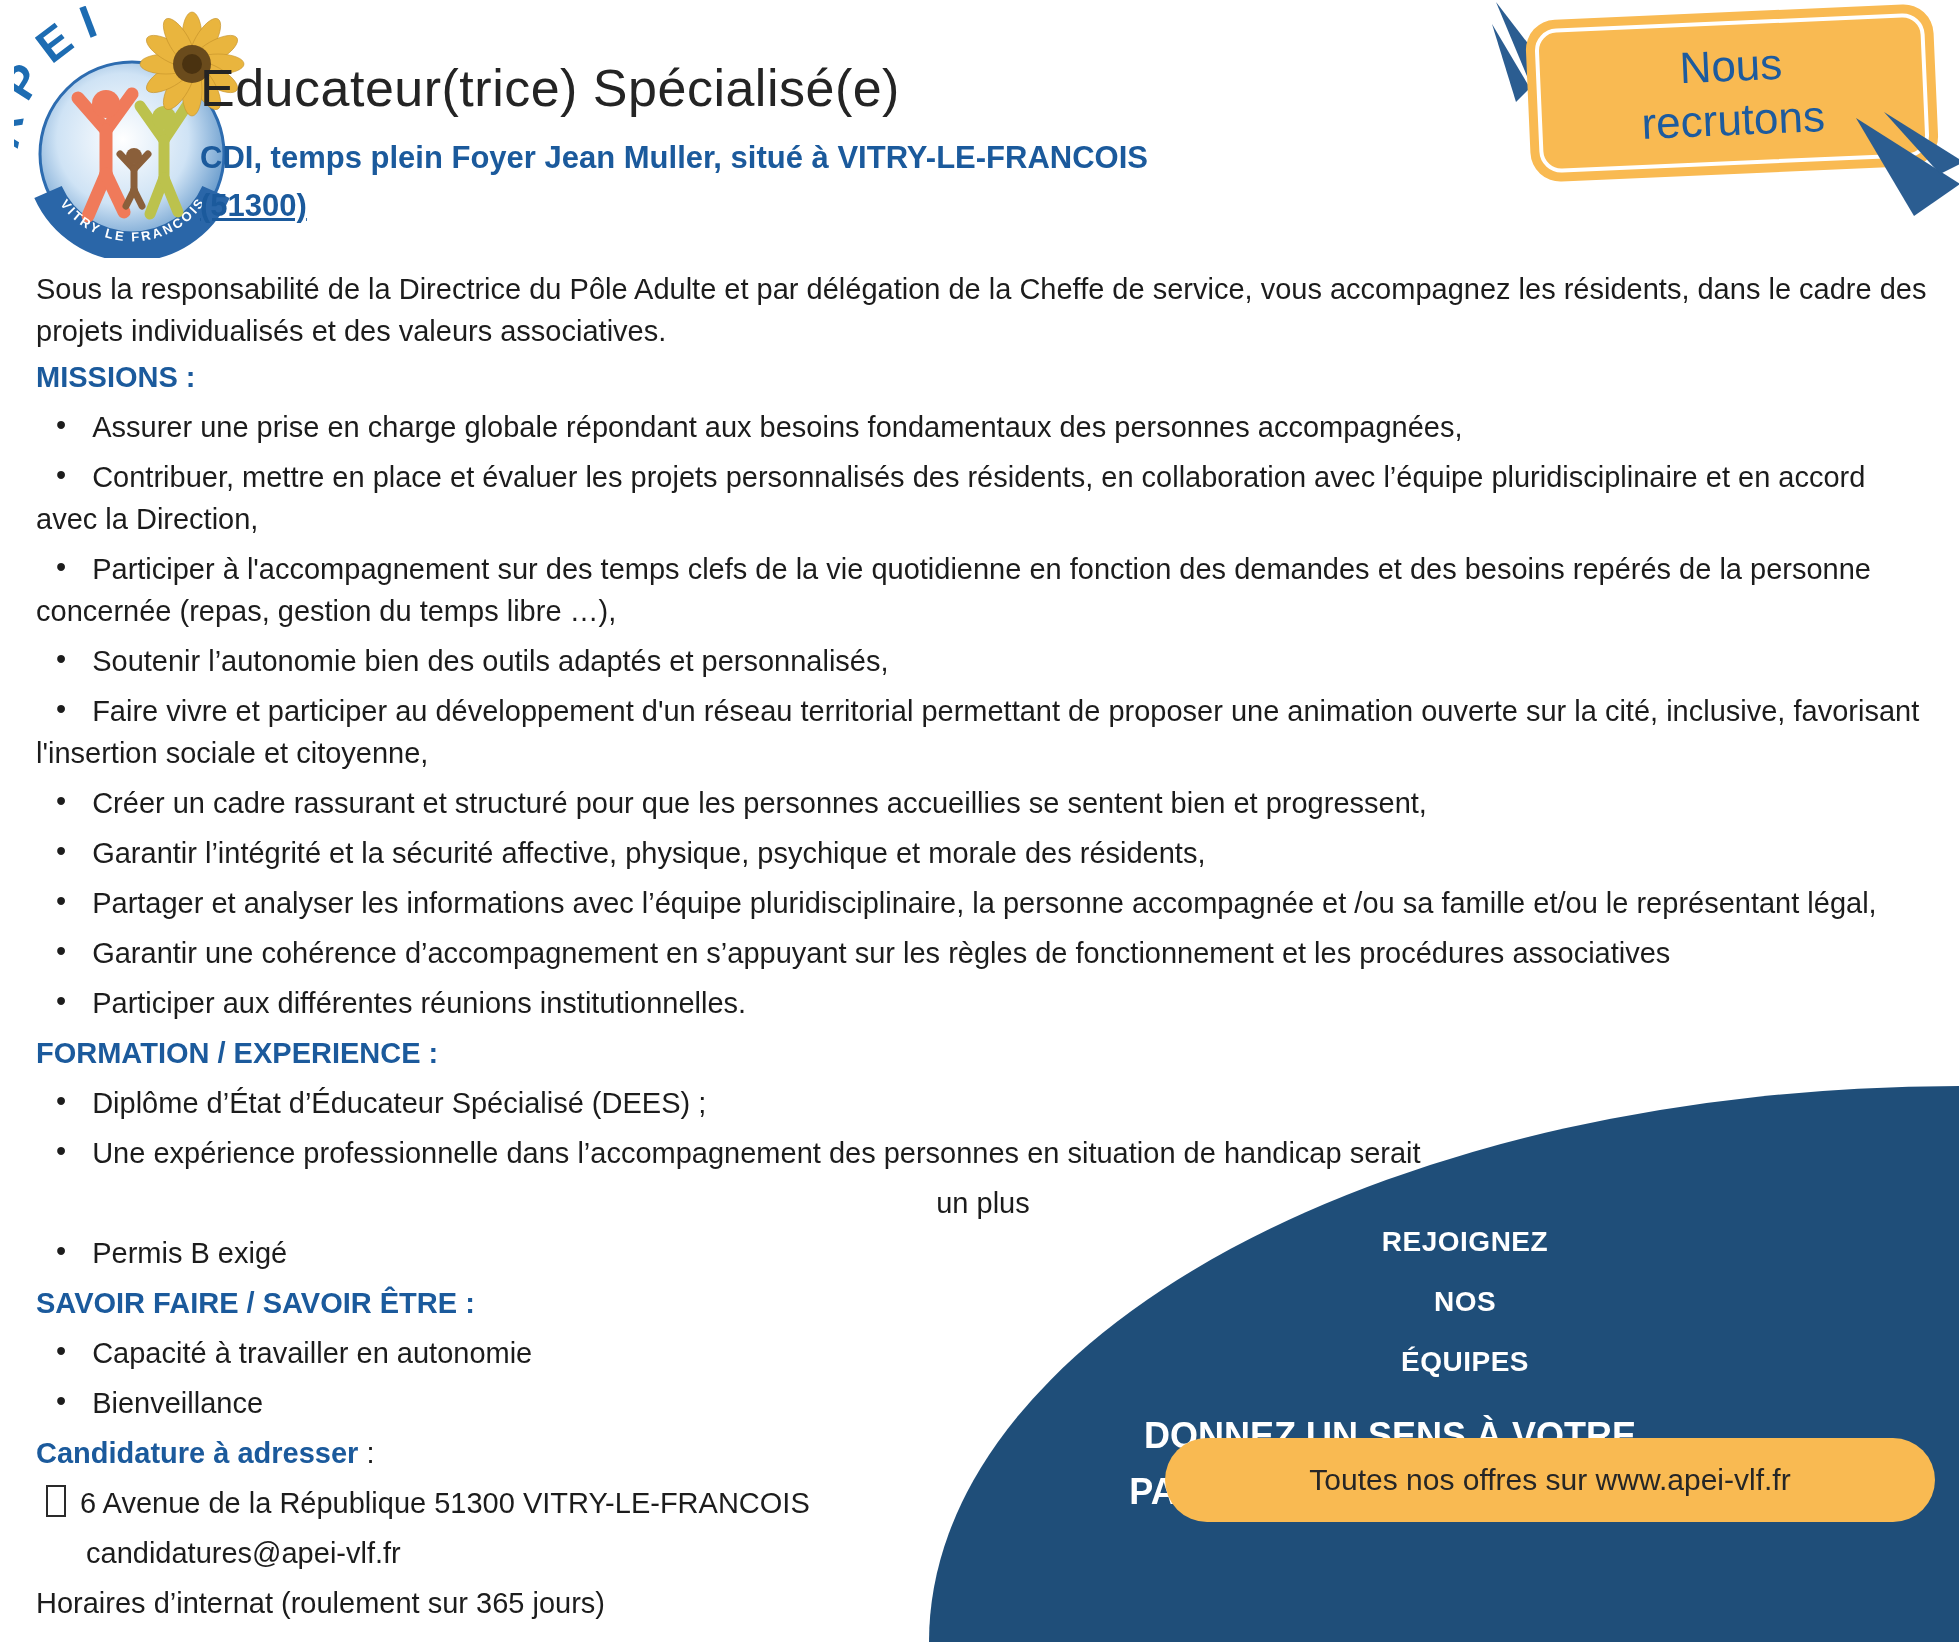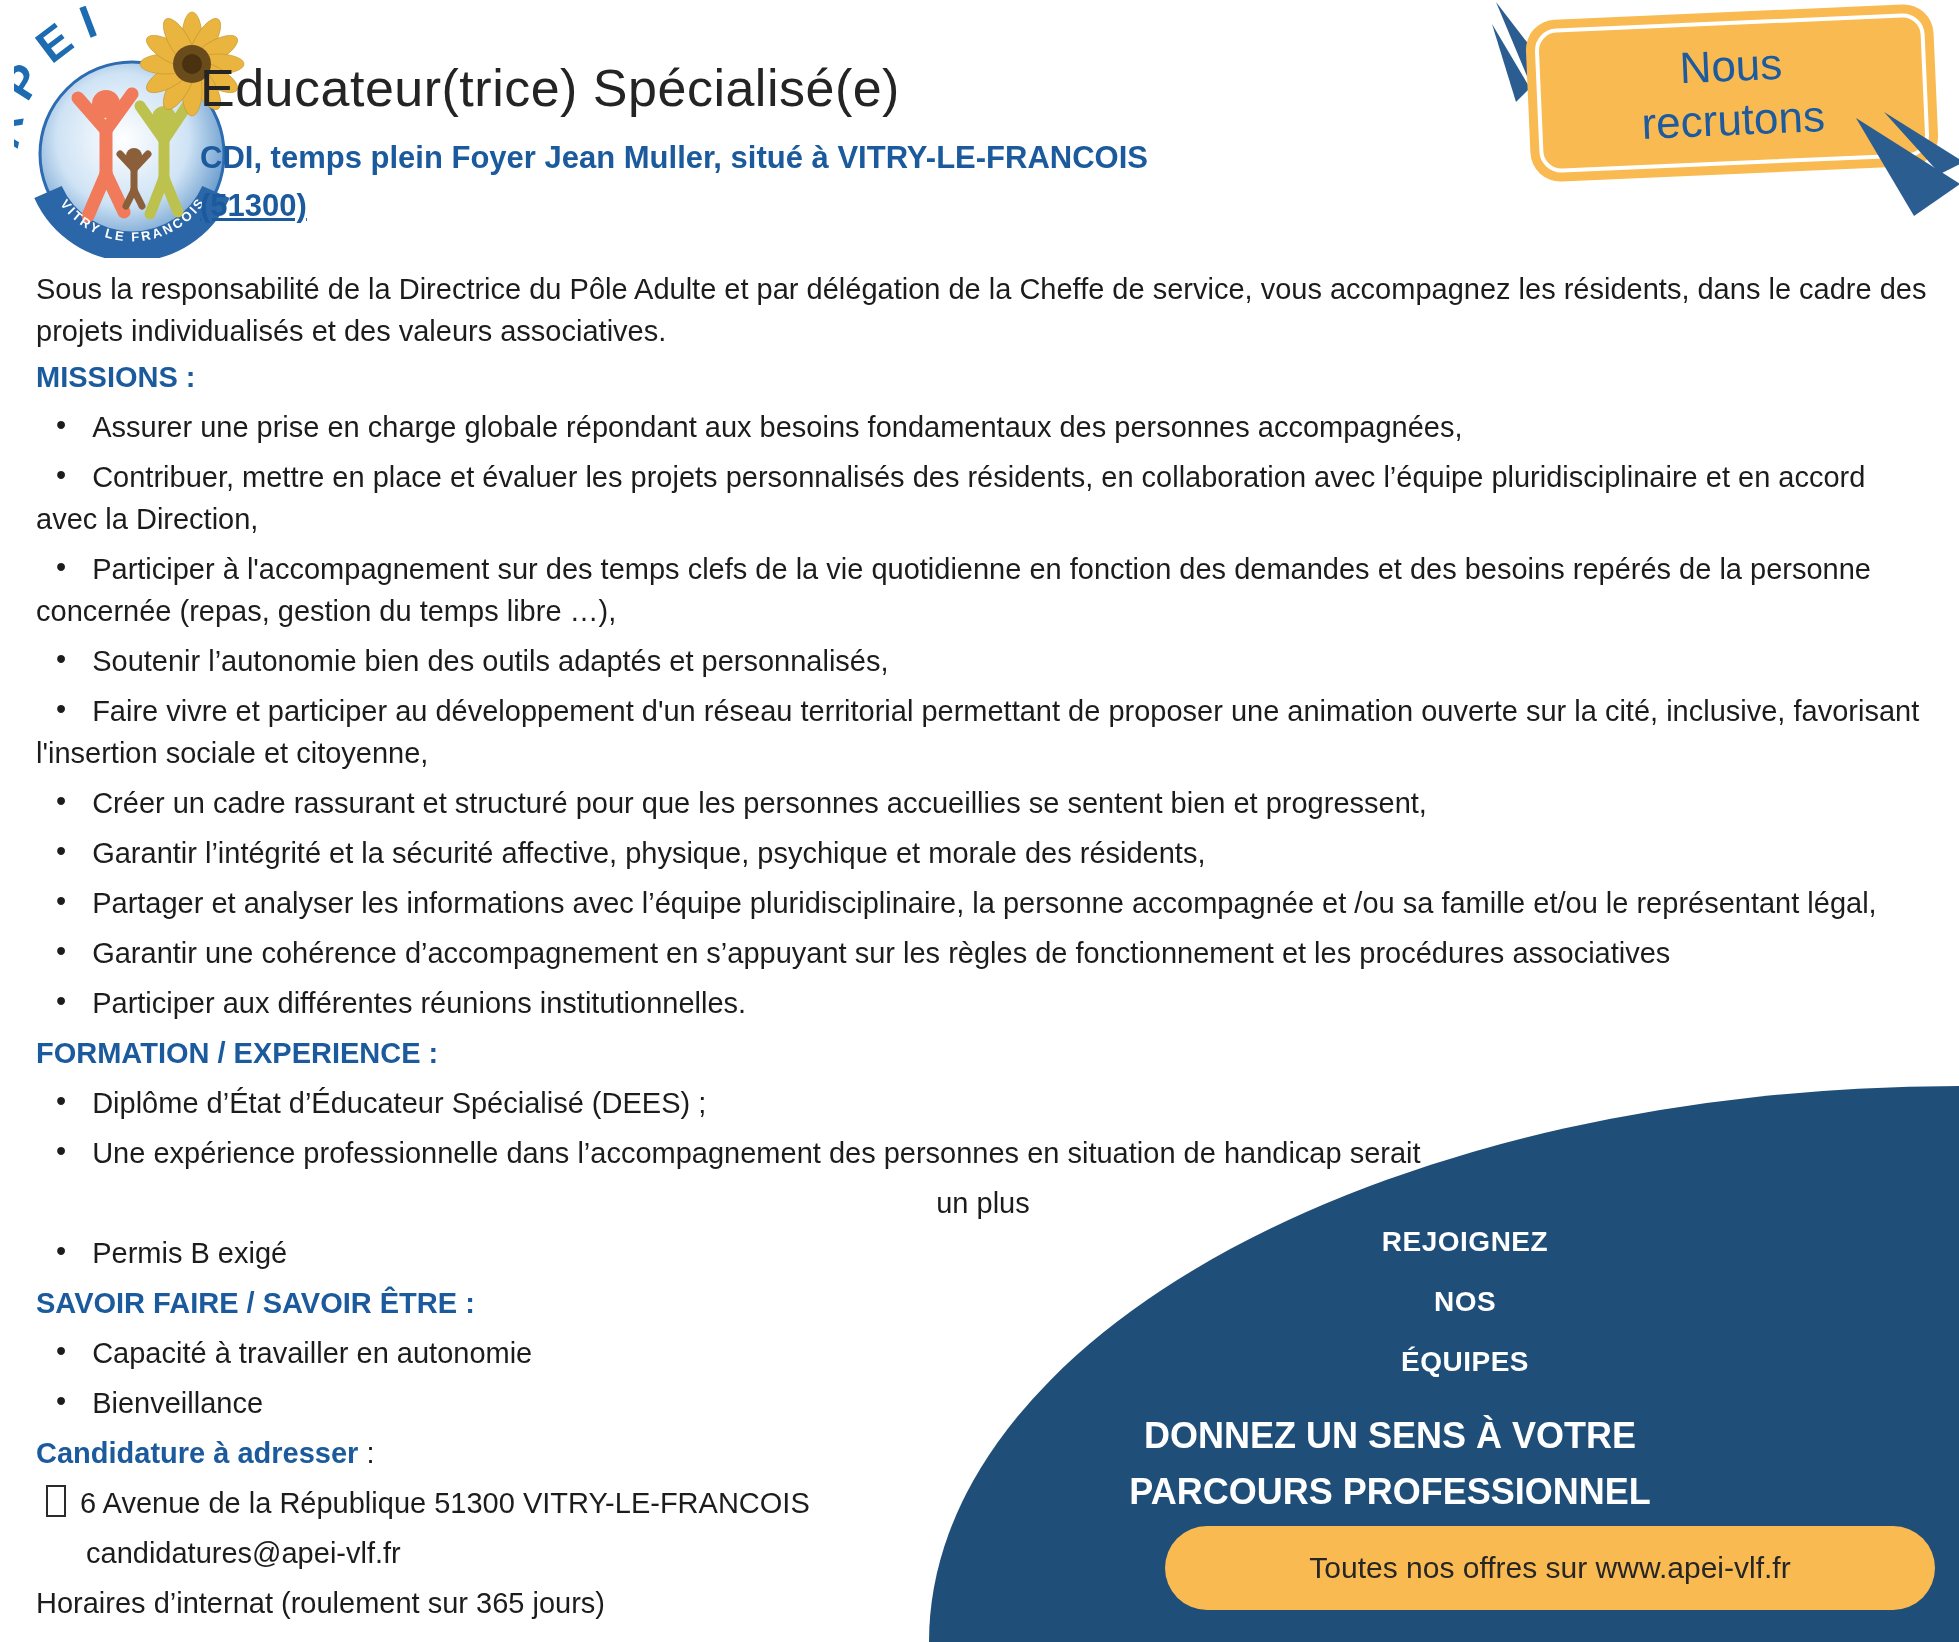--- a/index.html
+++ b/index.html
@@ -34,21 +34,21 @@
   .glyph-box{display:inline-block;width:16px;height:28px;border:2px solid #2a2a2a;
     margin-right:14px;vertical-align:-4px;}
   .head-colon{color:#1c1c1c;font-weight:400;}
   
   .blob{position:absolute;right:0;bottom:0;width:1030px;height:556px;background:#1f4e79;
     border-top-left-radius:100% 100%;z-index:1;}
   .join{position:absolute;left:1300px;top:1212px;width:330px;text-align:center;z-index:3;
     color:#ffffff;font-weight:700;font-size:28px;line-height:60px;letter-spacing:0.5px;}
   .sens{position:absolute;left:1105px;top:1408px;width:570px;text-align:center;z-index:3;
     color:#ffffff;font-weight:700;font-size:36px;line-height:56px;}
-  .offers-pill{position:absolute;left:1165px;top:1526px;width:770px;height:84px;z-index:3;
+  .offers-pill{position:absolute;left:1165px;top:1438px;width:770px;height:84px;z-index:3;
     background:#f9ba52;border-radius:42px;display:flex;align-items:center;justify-content:center;
     font-size:30px;color:#262626;}
 </style>
 </head>
 <body>
 
 <div class="logo">
   <svg width="258" height="252" viewBox="0 0 258 252">
     <defs>
       <radialGradient id="g1" cx="45%" cy="42%" r="65%">

